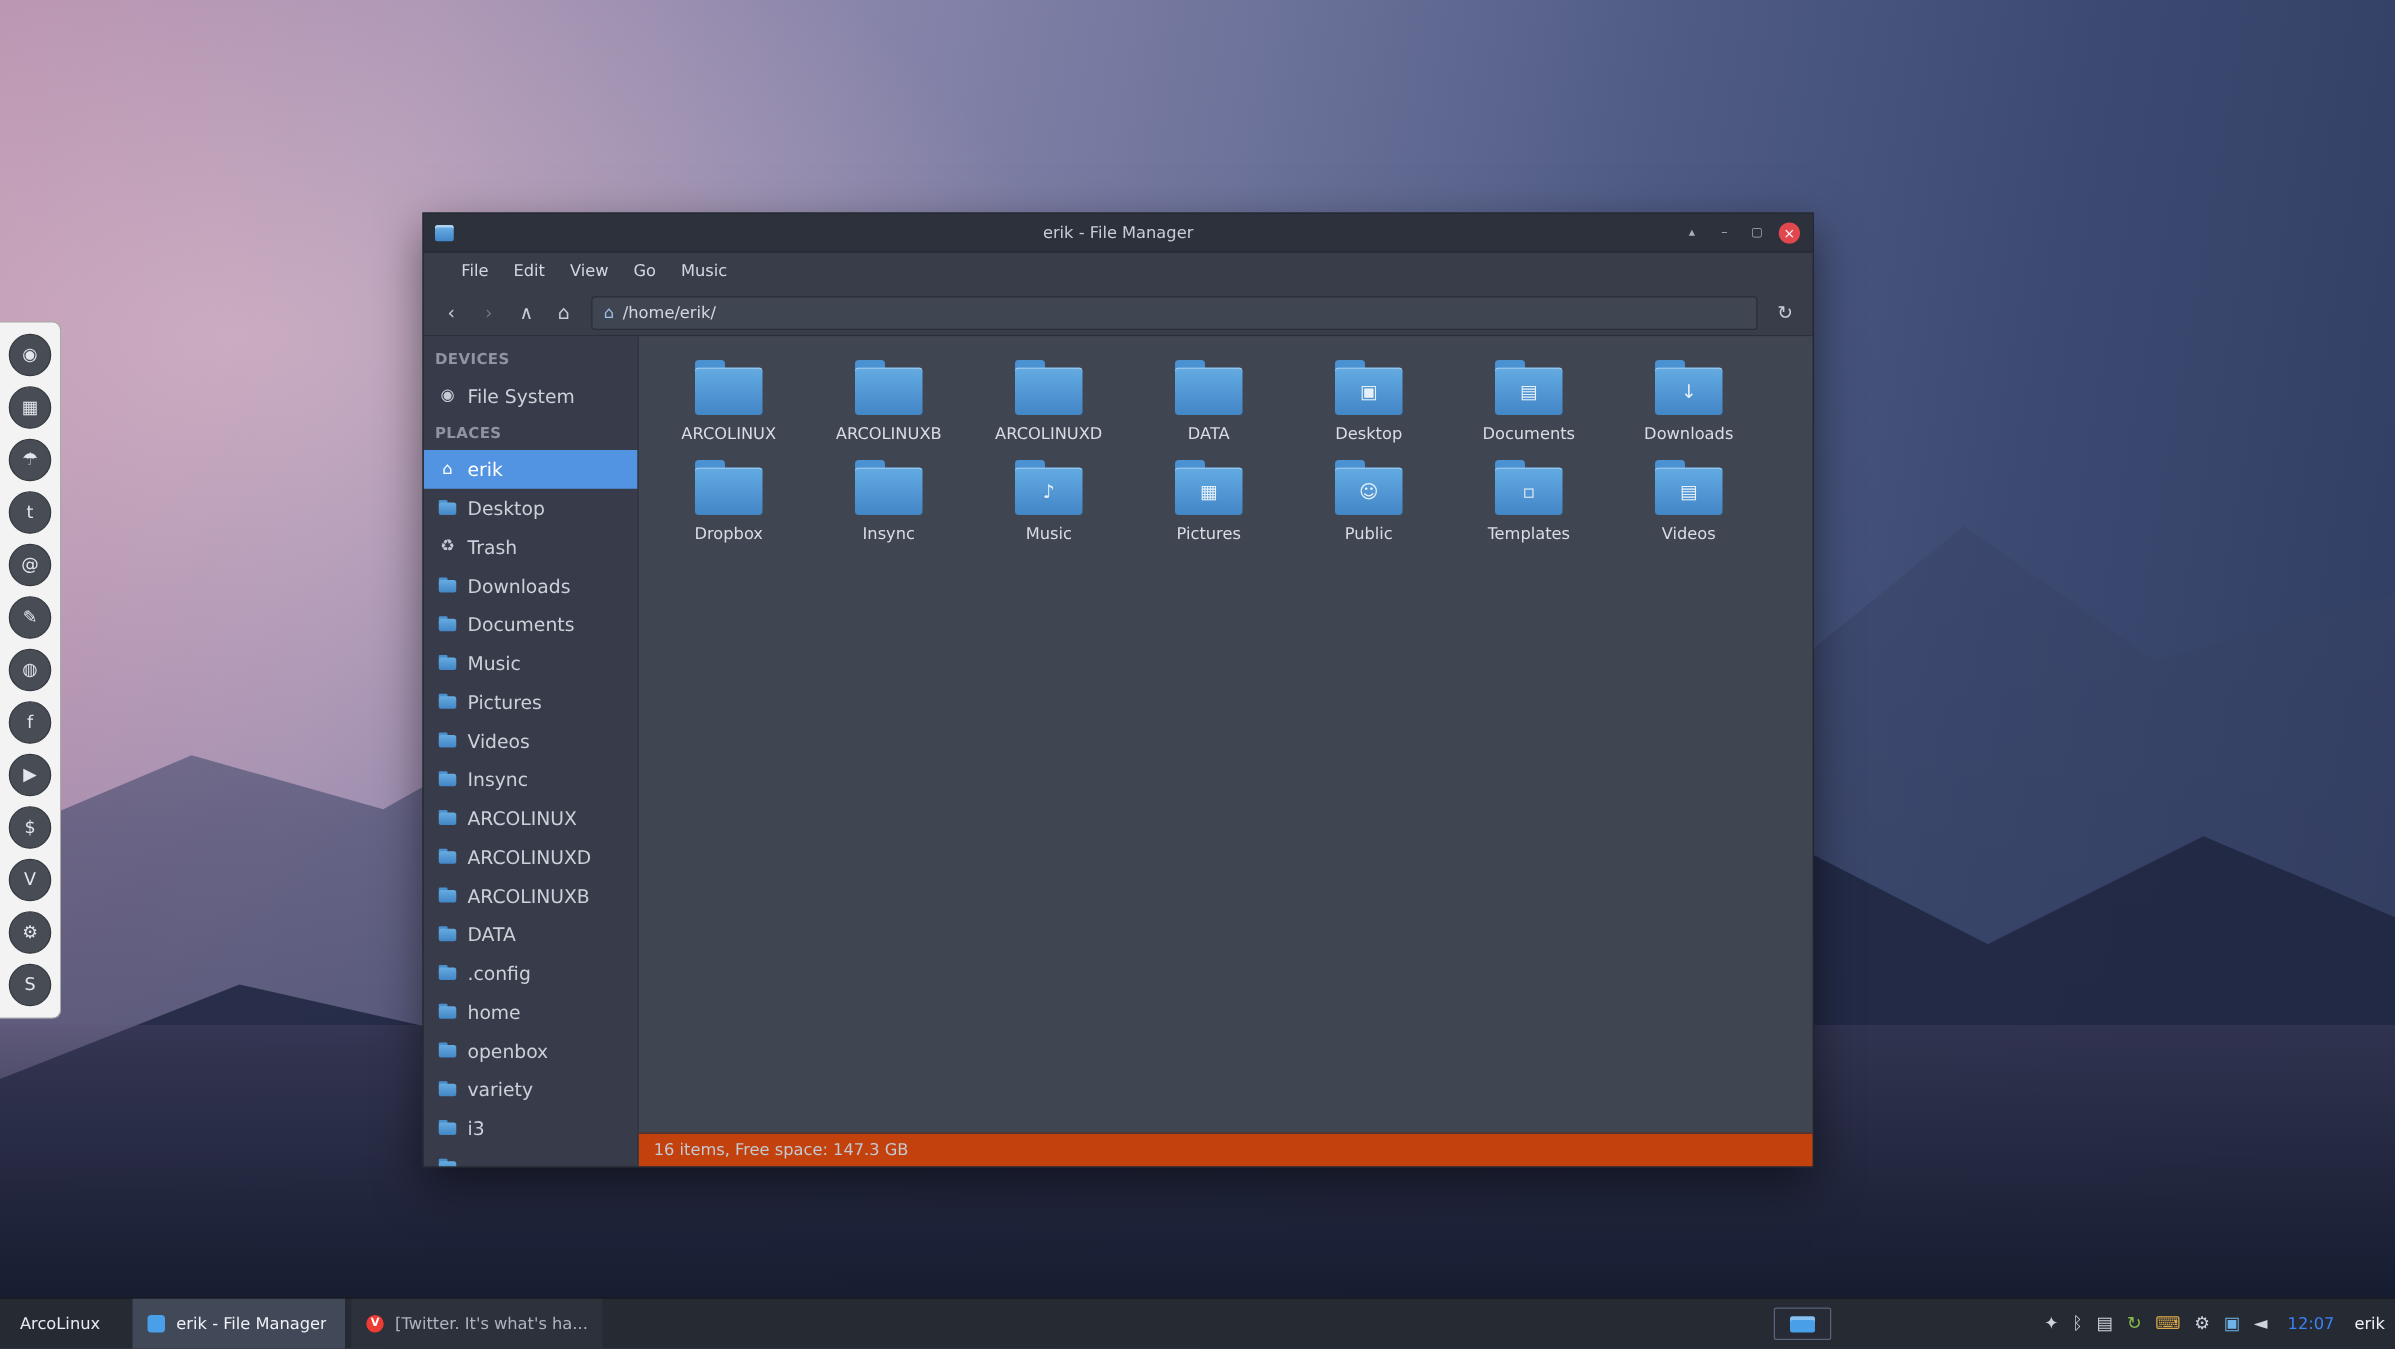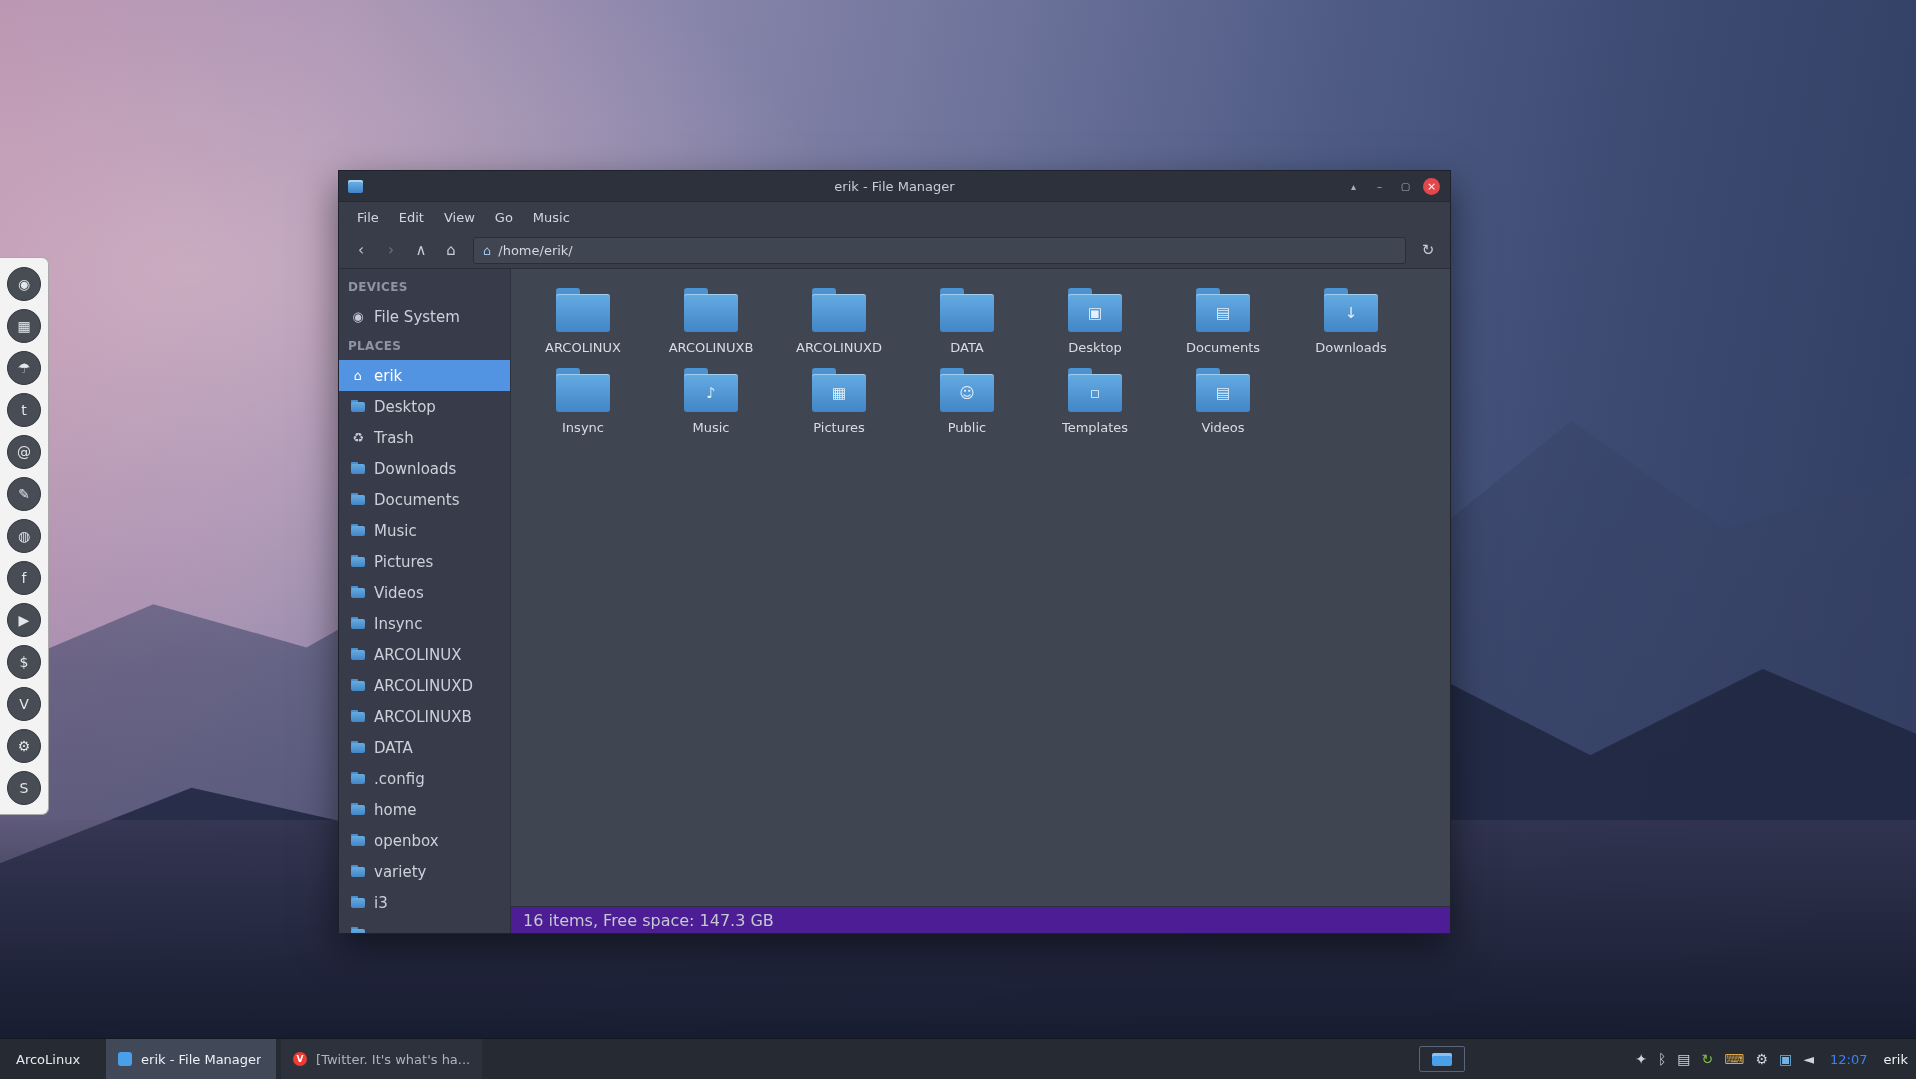--- a/index.html
+++ b/index.html
@@ -33,21 +33,21 @@
   .titlebar{height:30px;background:#2c313c;display:flex;align-items:center;position:relative;flex:0 0 auto;
     border-bottom:1px solid #242933;}
   .win-icon{width:15px;height:13px;margin-left:9px;border-radius:2px;
     background:linear-gradient(#6fb3e8,#3f86c9);box-shadow:inset 0 2px 0 rgba(255,255,255,.45);}
   .title{position:absolute;left:0;right:0;text-align:center;font-size:13px;color:#c8cdd6;pointer-events:none;}
   .controls{margin-left:auto;display:flex;align-items:center;gap:9px;margin-right:10px;z-index:1;}
   .ctrl{width:17px;height:17px;display:flex;align-items:center;justify-content:center;
     color:#a9afbb;font-size:10px;border-radius:50%;}
   .ctrl.kind-close{background:#e0484e;color:#fff;font-size:11px;}
 
-  .menubar{height:30px;background:#383d49;display:flex;align-items:center;padding-left:8px;flex:0 0 auto;}
+  .menubar{height:30px;background:#383d49;display:flex;align-items:center;padding-left:20px;flex:0 0 auto;}
   .menu-item{padding:0 10px;font-size:13px;color:#d2d7df;height:100%;display:flex;align-items:center;}
 
   .toolbar{height:36px;background:#383d49;display:flex;align-items:center;padding:0 8px 0 8px;
     border-bottom:1px solid #2b2f3a;flex:0 0 auto;gap:2px;}
   .tbtn{width:28px;height:26px;display:flex;align-items:center;justify-content:center;
     color:#c8cdd5;font-size:15px;border-radius:3px;}
   .tbtn.dim{color:#6e7482;}
   .pathbar{flex:1;height:25px;margin:0 6px;background:#404552;border:1px solid #2a2e38;border-radius:3px;
     display:flex;align-items:center;gap:7px;padding:0 9px;}
   .path-home{color:#9fc1e8;font-size:13px;}
@@ -78,22 +78,22 @@
   .fcell{width:124px;display:flex;flex-direction:column;align-items:center;padding:4px 2px;margin-bottom:4px;border-radius:3px;}
   .ficon{width:60px;height:48px;position:relative;}
   .ftab{position:absolute;left:3px;top:1px;width:24px;height:10px;border-radius:3px 3px 0 0;background:#4b92d2;}
   .fbody{position:absolute;left:3px;top:7px;width:54px;height:38px;border-radius:3px;
     background:linear-gradient(#64abe3,#4286c6);box-shadow:inset 0 1px 0 rgba(255,255,255,.4);
     display:flex;align-items:center;justify-content:center;}
   .femblem{font-size:15px;color:rgba(255,255,255,.85);line-height:1;}
   .flabel{margin-top:5px;font-size:13px;color:#d9dce2;text-align:center;line-height:15px;max-width:120px;
     overflow:hidden;white-space:nowrap;}
 
-  .statusbar{height:26px;background:#4c1d95;border-top:1px solid #2c303a;display:flex;align-items:center;
-    padding-left:12px;font-size:16px;color:#c3c8d1;flex:0 0 auto;}
+  .statusbar{height:26px;background:#c2410c;border-top:1px solid #2c303a;display:flex;align-items:center;
+    padding-left:12px;font-size:13px;color:#c3c8d1;flex:0 0 auto;}
 
   
   .taskbar{position:absolute;left:0;right:0;bottom:0;height:40px;z-index:5;background:#262a33;
     border-top:1px solid #14171d;display:flex;align-items:center;}
   .launcher{padding:0 16px;height:100%;font-size:13px;color:#e8ebf0;display:flex;align-items:center;}
   .tasks{display:flex;gap:5px;margin-left:10px;height:100%;align-items:stretch;}
   .task{display:flex;align-items:center;gap:9px;padding:0 12px;min-width:170px;max-width:225px;
     background:#2c313b;}
   .task.active{background:#414959;}
   .task-icon{width:14px;height:14px;flex:0 0 aupx;flex:0 0 auto;display:flex;align-items:center;justify-content:center;
@@ -330,20 +330,29 @@
               </div>
               <div class="flabel">Downloads</div>
             </div>
             <div class="fcell">
               <div class="ficon">
                 <div class="ftab"></div>
                 <div class="fbody">
                   <span class="femblem"></span>
                 </div>
               </div>
+              <div class="flabel">Dropbox</div>
+            </div>
+            <div class="fcell">
+              <div class="ficon">
+                <div class="ftab"></div>
+                <div class="fbody">
+                  <span class="femblem"></span>
+                </div>
+              </div>
               <div class="flabel">Insync</div>
             </div>
             <div class="fcell">
               <div class="ficon">
                 <div class="ftab"></div>
                 <div class="fbody">
                   <span class="femblem">♪</span>
                 </div>
               </div>
               <div class="flabel">Music</div>

